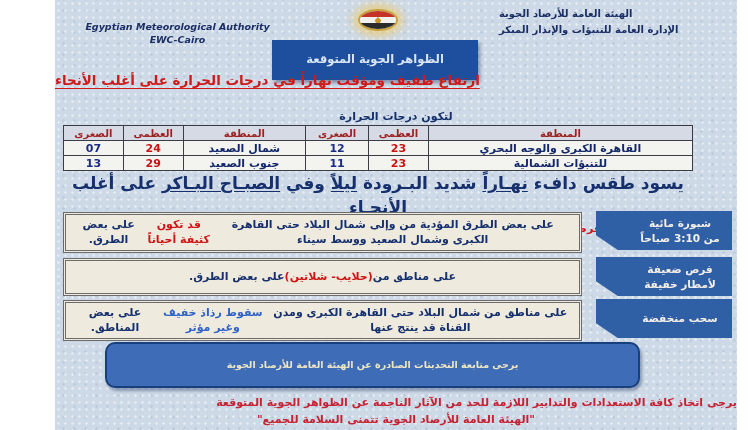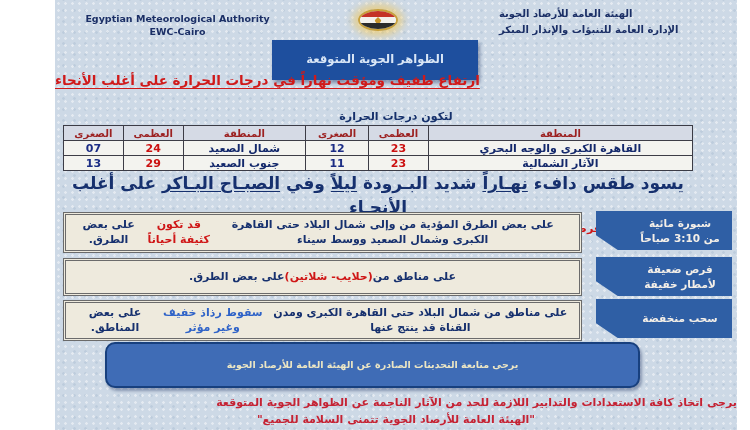--- a/index.html
+++ b/index.html
@@ -11,22 +11,22 @@
     position:absolute; left:55px; top:0; width:682px; height:430px;
     background-color:#cdd9e6;
     background-image:
       radial-gradient(rgba(255,255,255,.45) 1px, transparent 1.6px),
       radial-gradient(rgba(110,140,175,.16) 1px, transparent 1.6px);
     background-size:7px 7px, 11px 11px;
     background-position:0 0, 3px 5px;
   }
   .abs { position:absolute; }
 
-  .en-header { left:15px; top:12px; width:215px; text-align:center;
-    font-size:9.5px; font-weight:bold; color:#1b2f66; line-height:1.4; }
+  .en-header { left:15px; top:20px; width:215px; text-align:center;
+    font-size:9.5px; font-weight:bold; color:#1b2f66; line-height:1.4;font-style:italic; }
   .ar-header { right:38px; top:6px; width:200px; text-align:left;
     font-size:10px; font-weight:bold; color:#1b2f66; line-height:1.55; }
 
   .logo { left:300px; top:5px; width:46px; height:30px;
     display:flex; align-items:center; justify-content:center; }
   .logo-oval { width:40px; height:22px; border-radius:50%;
     overflow:hidden; border:2px solid #c9a13b;
     box-shadow:0 0 9px 5px rgba(242,201,92,.65); display:flex; flex-direction:column; }
   .stripe { width:100%; flex:1; }
   .stripe.red { background:#c43327; }
@@ -138,21 +138,21 @@
       </tr>
       <tr>
         <td class="region">القاهرة الكبرى والوجه البحري</td>
         <td class="max">23</td>
         <td class="min">12</td>
         <td class="region">شمال الصعيد</td>
         <td class="max">24</td>
         <td class="min">07</td>
       </tr>
       <tr>
-        <td class="region">الآثار الشمالية</td>
+        <td class="region">للتنبؤات الشمالية</td>
         <td class="max">23</td>
         <td class="min">11</td>
         <td class="region">جنوب الصعيد</td>
         <td class="max">29</td>
         <td class="min">13</td>
       </tr>
     </tbody>
   </table>
 
   <div class="abs summary" dir="rtl">

